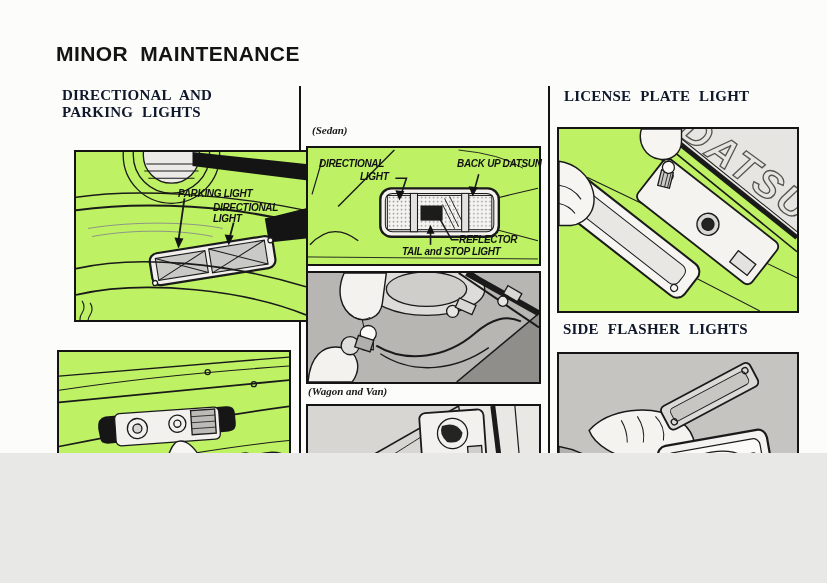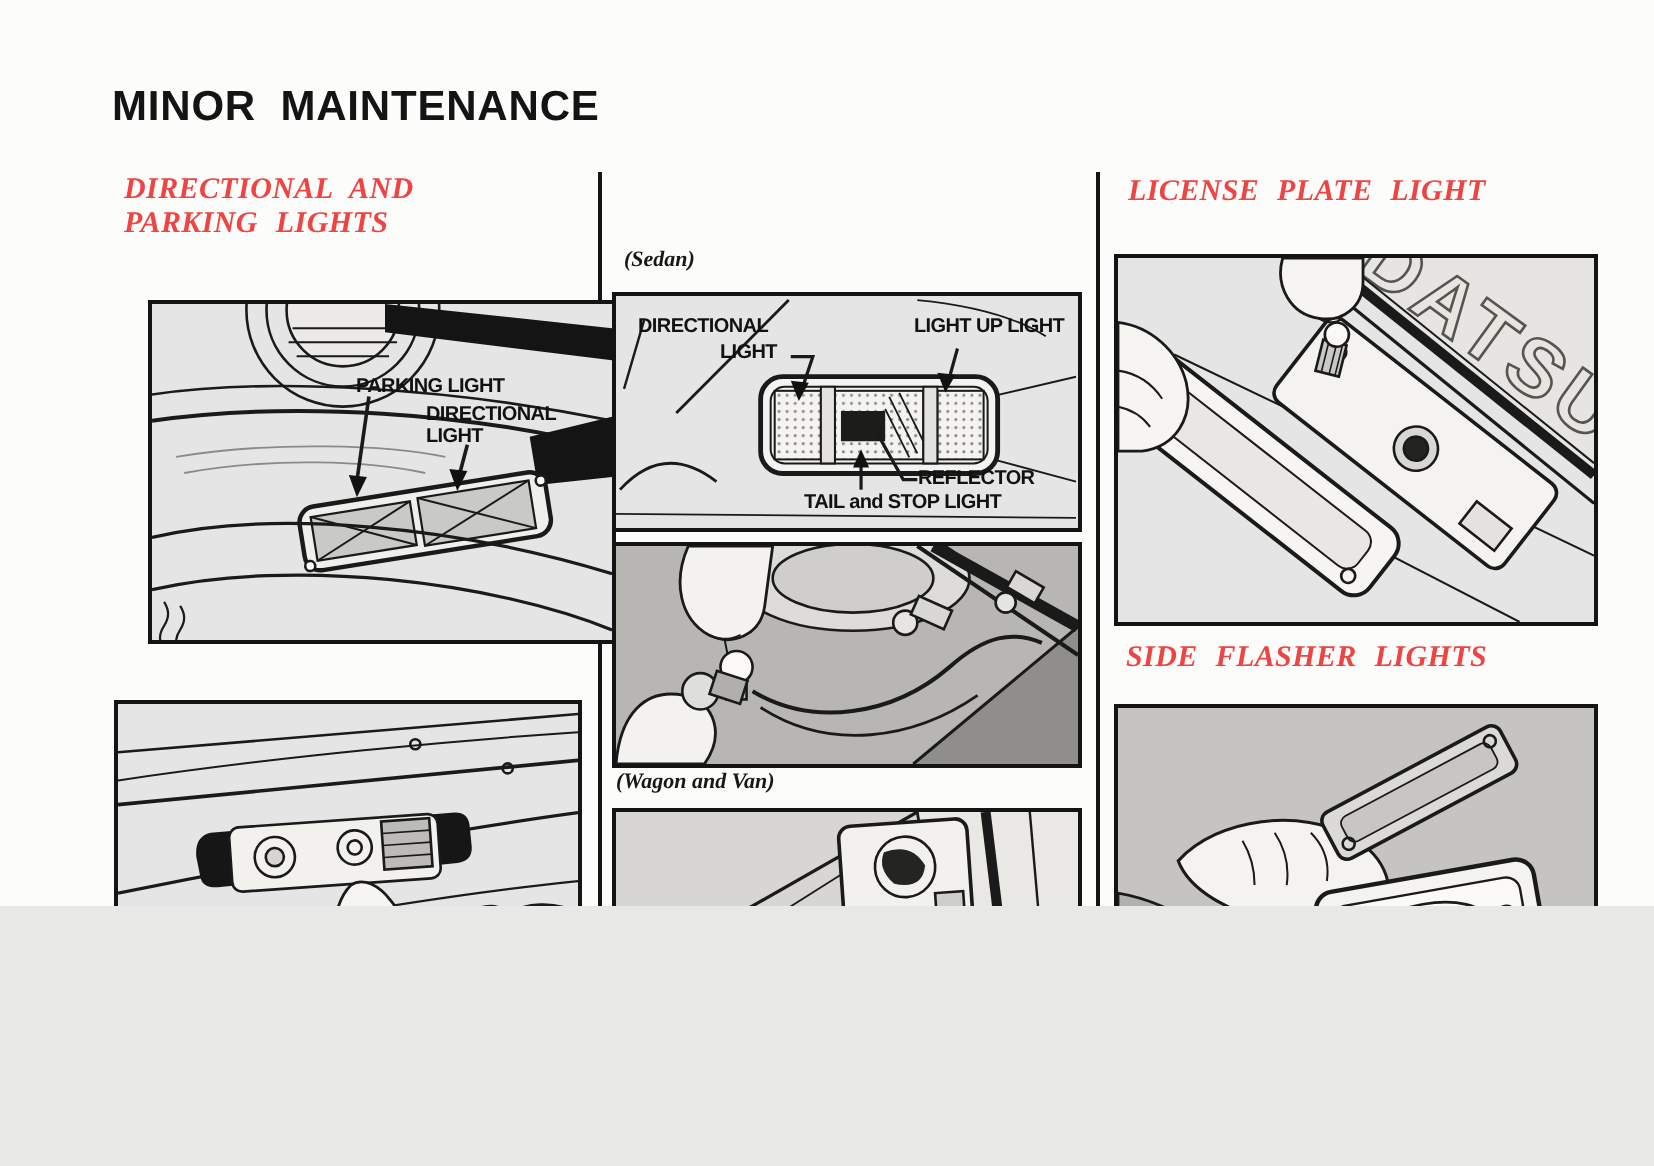--- a/index.html
+++ b/index.html
@@ -1,24 +1,24 @@
 <!DOCTYPE html>
 <html><head>
 <meta charset="utf-8">
 <style>
   html,body{margin:0;padding:0;background:#e8e8e6;}
   .page{position:relative;width:827px;height:453px;background:#fcfcfa;overflow:hidden;
         font-family:"Liberation Sans",sans-serif;color:#141414;}
   .page-title{position:absolute;left:56px;top:42px;font-size:21px;font-weight:bold;
         letter-spacing:.4px;word-spacing:6px;color:#141414;}
-  .heading{position:absolute;font-family:"Liberation Serif",serif;font-style:italic;
-        font-weight:bold;font-size:15px;line-height:17px;letter-spacing:.2px;word-spacing:5px;color:#ef4444;}
+  .heading{position:absolute;font-family:"Liberation Serif",serif;
+        font-weight:bold;font-size:15px;line-height:17px;letter-spacing:.2px;word-spacing:5px;color:#0f172a;}
   .variant{position:absolute;font-family:"Liberation Serif",serif;font-style:italic;
         font-weight:bold;font-size:11px;color:#171717;}
-  .panel{position:absolute;border:2.5px solid #141414;background:#e5e5e5;box-sizing:border-box;}
+  .panel{position:absolute;border:2.5px solid #141414;background:#bef264;box-sizing:border-box;font-style:italic;}
   .panel svg{position:absolute;left:0;top:0;width:100%;height:100%;}
   .lbl{position:absolute;font-size:10px;font-weight:bold;letter-spacing:-.3px;
         line-height:11px;white-space:nowrap;color:#111;}
   .divider{position:absolute;width:2px;background:#141414;}
   .page-num{position:absolute;left:38px;top:535px;font-size:13.5px;color:#be185d;}
   .slogan{position:absolute;top:548px;font-size:12px;font-weight:bold;font-style:italic;
         letter-spacing:.2px;word-spacing:2.5px;color:#1b1b1b;}
   .logo{position:absolute;left:243px;top:536px;width:50px;height:40px;}
 </style>
 </head>
@@ -150,21 +150,21 @@
         <path d="M122,96 L122,80" stroke-width="1.6"></path>
         <g fill="#111" stroke="none">
           <polygon points="91,52 87,42 96,43"></polygon>
           <polygon points="164,48 160,38 169,39"></polygon>
           <polygon points="122,76 118,85 126,85"></polygon>
         </g>
       </g>
     </svg>
     <div class="lbl" style="left:11px;top:10px;">DIRECTIONAL</div>
     <div class="lbl" style="left:52px;top:23px;">LIGHT</div>
-    <div class="lbl" style="left:149px;top:10px;">LIGHT UP LIGHT</div>
+    <div class="lbl" style="left:149px;top:10px;">BACK UP DATSUN</div>
     <div class="lbl" style="left:151px;top:86px;">REFLECTOR</div>
     <div class="lbl" style="left:82px;top:98px;margin-left:12px;">TAIL and STOP LIGHT</div>
   </figure>
 
   <figure class="panel" style="left:306px;top:271px;width:235px;height:113px;margin:0;">
     <svg viewBox="0 0 230 108" preserveAspectRatio="none">
       <rect width="230" height="108" fill="#b7b6b3"></rect>
       <g stroke="#1a1a1a" fill="none" stroke-width="1.3">
         <ellipse cx="118" cy="16" rx="58" ry="26" fill="#dddcd8"></ellipse>
         <ellipse cx="118" cy="16" rx="40" ry="17" fill="#cfcecb"></ellipse>

